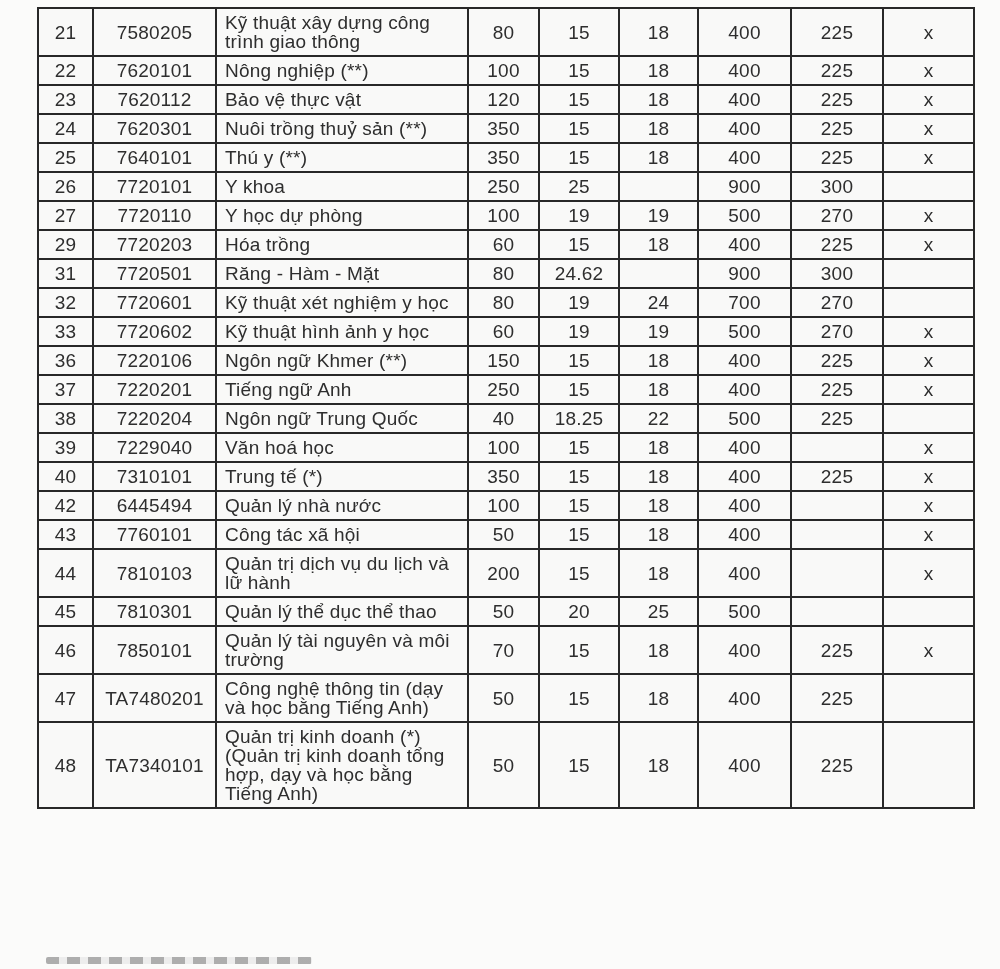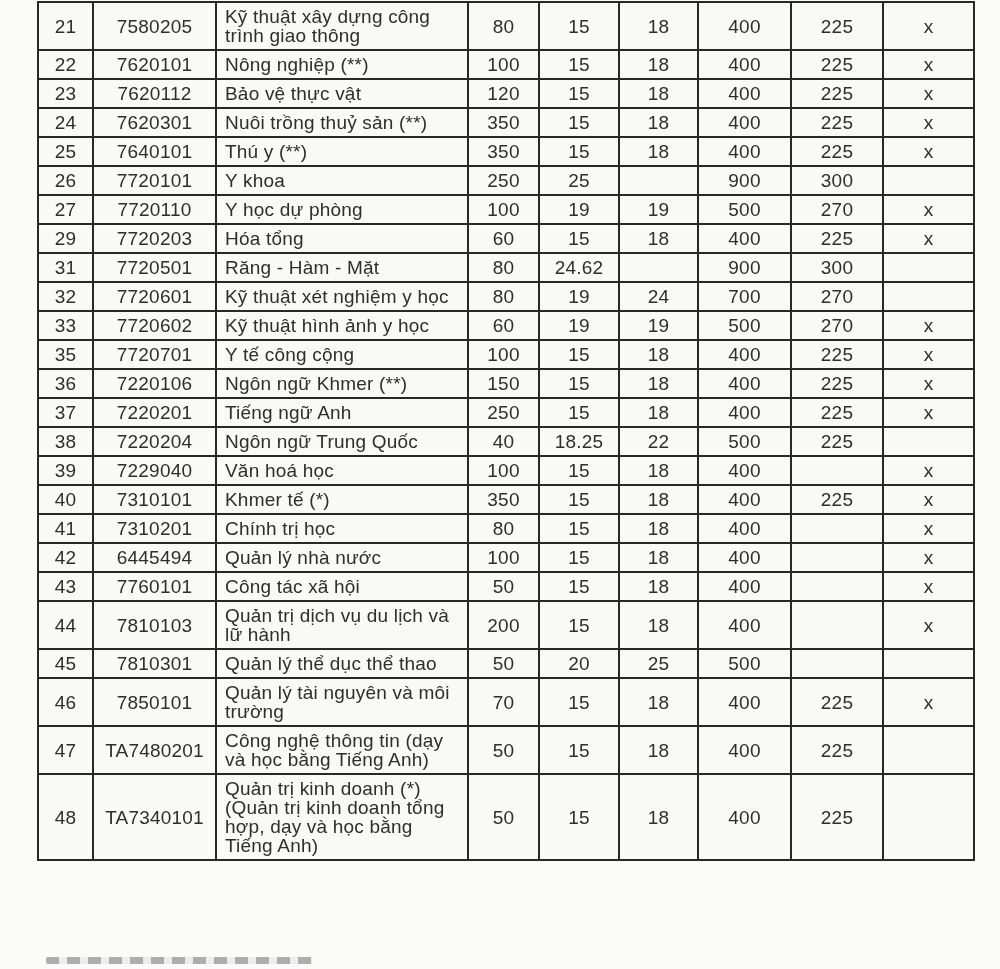--- a/index.html
+++ b/index.html
@@ -9,21 +9,21 @@
     background: #fbfbfa;
     font-family: "Liberation Sans", sans-serif;
   }
   .page {
     position: relative;
     width: 1000px; height: 969px;
     filter: blur(0.3px) contrast(0.97);
   }
   table.doc-table {
     position: absolute;
-    left: 37px; top: 1px;
+    left: 37px; top: 7px;
     width: 936px;
     border-collapse: collapse;
     table-layout: fixed;
     background: #fdfdfc;
   }
   table.doc-table td {
     border: 2px solid #252525;
     color: #2b2b2b;
     font-size: 19px;
     line-height: 19px;
@@ -140,21 +140,21 @@
           <td>100</td>
           <td>19</td>
           <td>19</td>
           <td>500</td>
           <td>270</td>
           <td>x</td>
         </tr>
         <tr>
           <td>29</td>
           <td>7720203</td>
-          <td class="name">Hóa tổng</td>
+          <td class="name">Hóa trồng</td>
           <td>60</td>
           <td>15</td>
           <td>18</td>
           <td>400</td>
           <td>225</td>
           <td>x</td>
         </tr>
         <tr>
           <td>31</td>
           <td>7720501</td>
@@ -179,31 +179,20 @@
         </tr>
         <tr>
           <td>33</td>
           <td>7720602</td>
           <td class="name">Kỹ thuật hình ảnh y học</td>
           <td>60</td>
           <td>19</td>
           <td>19</td>
           <td>500</td>
           <td>270</td>
-          <td>x</td>
-        </tr>
-        <tr>
-          <td>35</td>
-          <td>7720701</td>
-          <td class="name">Y tế công cộng</td>
-          <td>100</td>
-          <td>15</td>
-          <td>18</td>
-          <td>400</td>
-          <td>225</td>
           <td>x</td>
         </tr>
         <tr>
           <td>36</td>
           <td>7220106</td>
           <td class="name">Ngôn ngữ Khmer (**)</td>
           <td>150</td>
           <td>15</td>
           <td>18</td>
           <td>400</td>
@@ -239,37 +228,26 @@
           <td>100</td>
           <td>15</td>
           <td>18</td>
           <td>400</td>
           <td></td>
           <td>x</td>
         </tr>
         <tr>
           <td>40</td>
           <td>7310101</td>
-          <td class="name">Khmer tế (*)</td>
+          <td class="name">Trung tế (*)</td>
           <td>350</td>
           <td>15</td>
           <td>18</td>
           <td>400</td>
           <td>225</td>
-          <td>x</td>
-        </tr>
-        <tr>
-          <td>41</td>
-          <td>7310201</td>
-          <td class="name">Chính trị học</td>
-          <td>80</td>
-          <td>15</td>
-          <td>18</td>
-          <td>400</td>
-          <td></td>
           <td>x</td>
         </tr>
         <tr>
           <td>42</td>
           <td>6445494</td>
           <td class="name">Quản lý nhà nước</td>
           <td>100</td>
           <td>15</td>
           <td>18</td>
           <td>400</td>

